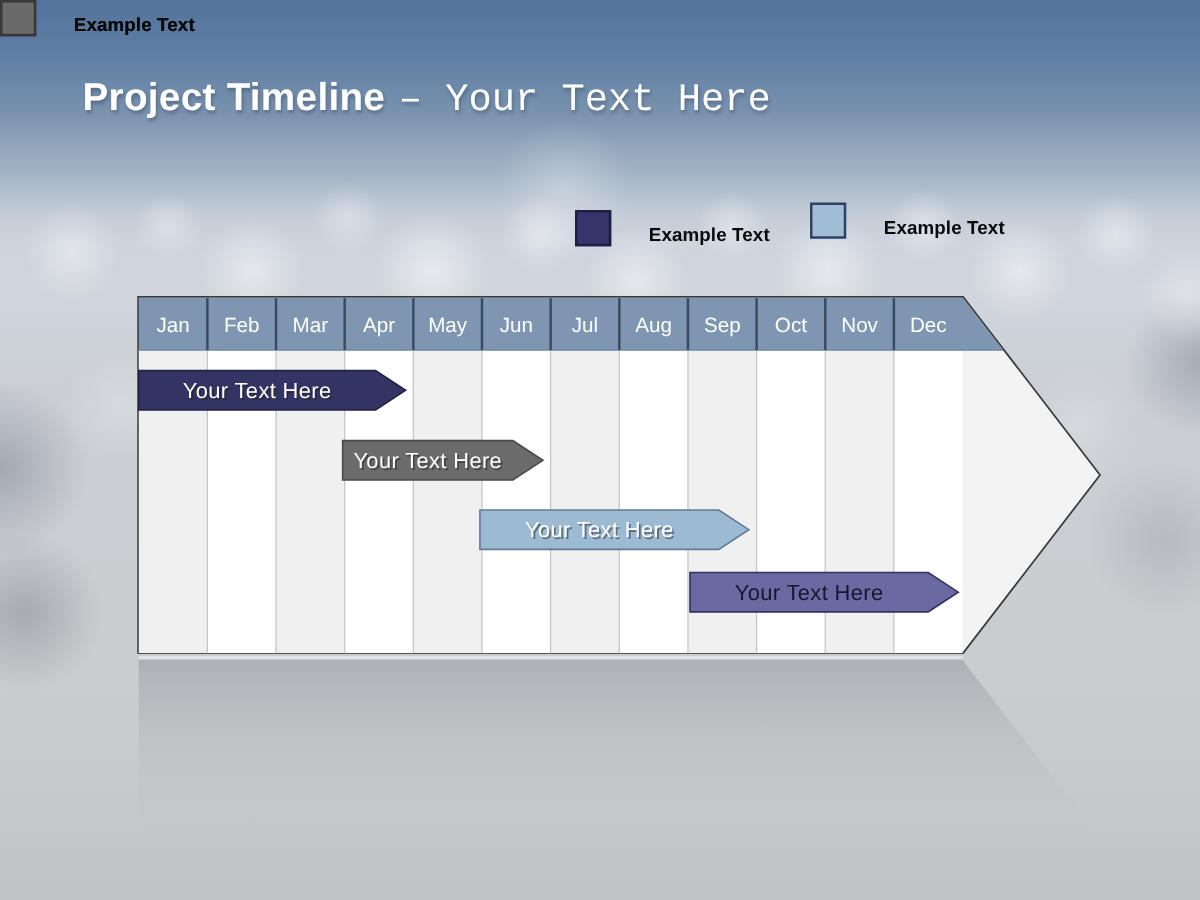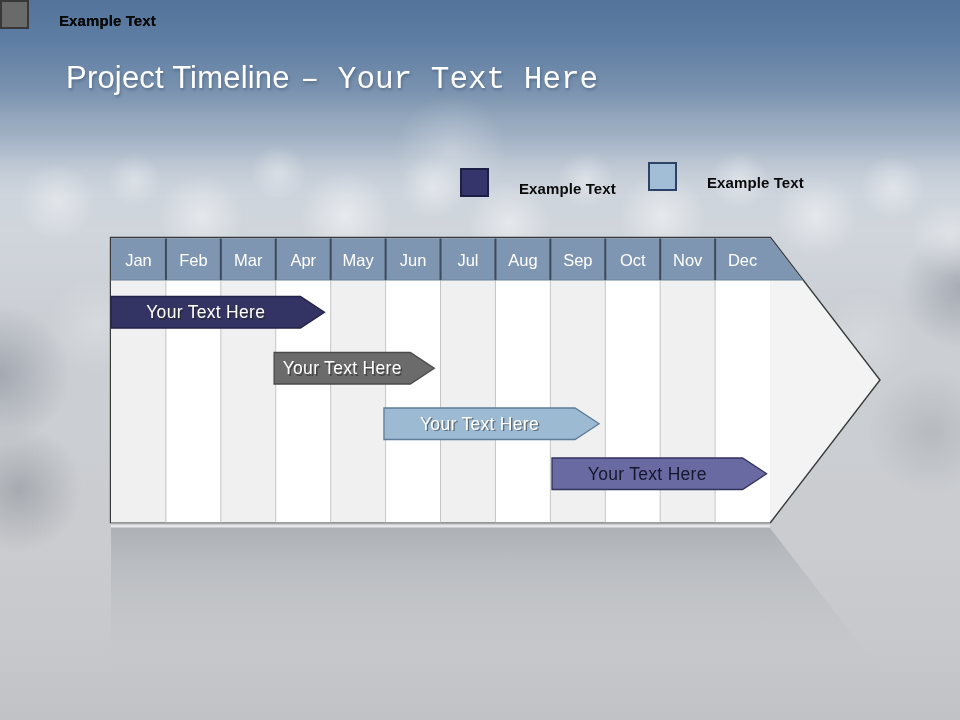--- a/index.html
+++ b/index.html
@@ -42,21 +42,21 @@
         #53739A 0%, #5F7EA4 6%, #7790AD 12%, #97A9BE 17%,
         #BBC5D1 24%, #C8CED6 32%, #CBCFD4 45%, #CBCED2 60%,
         #CACCCF 75%, #C6C8CB 90%, #C0C2C5 100%);
   }
   
   .title{
     position:absolute;left:66px;top:60px;
     font-size:31px;color:#FFFFFF;white-space:nowrap;
     text-shadow:1px 2px 3px rgba(20,35,60,.30);
   }
-  .title .t-bold{font-weight:normal;letter-spacing:.2px;}
+  .title .t-bold{font-weight:bold;letter-spacing:.2px;}
   .title .t-reg{font-weight:normal;margin-left:.35em;font-family:Liberation Mono, monospace;}
   
   .legend-item{
     position:absolute;display:flex;align-items:flex-end;gap:30px;
   }
   .legend-item:nth-of-type(1){left:108px;top:167px;}
   .legend-item:nth-of-type(2){left:287px;top:170px;}
   .legend-item:nth-of-type(3){left:460px;top:168px;}
   .legend-item:nth-of-type(4){left:648px;top:162px;}
   .legend-swatch{width:25px;height:25px;border:2px solid #222;box-sizing:content-box;}

